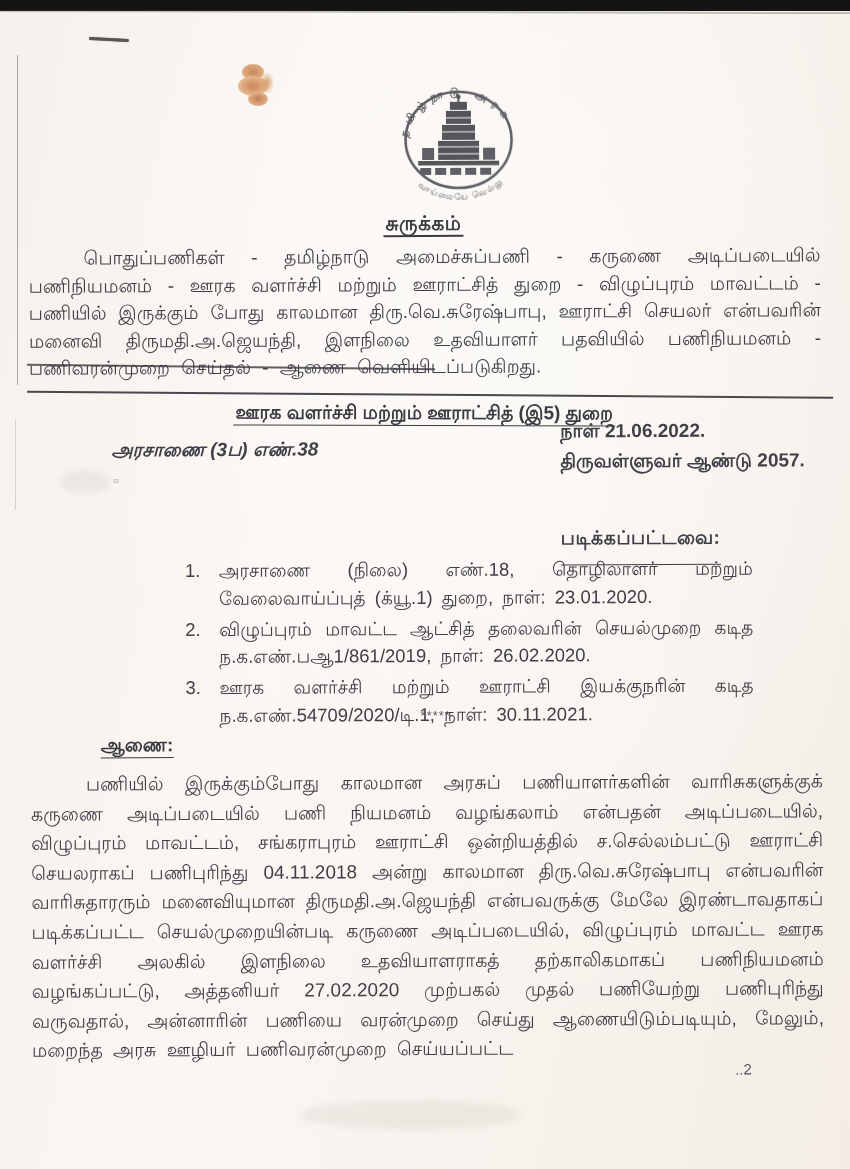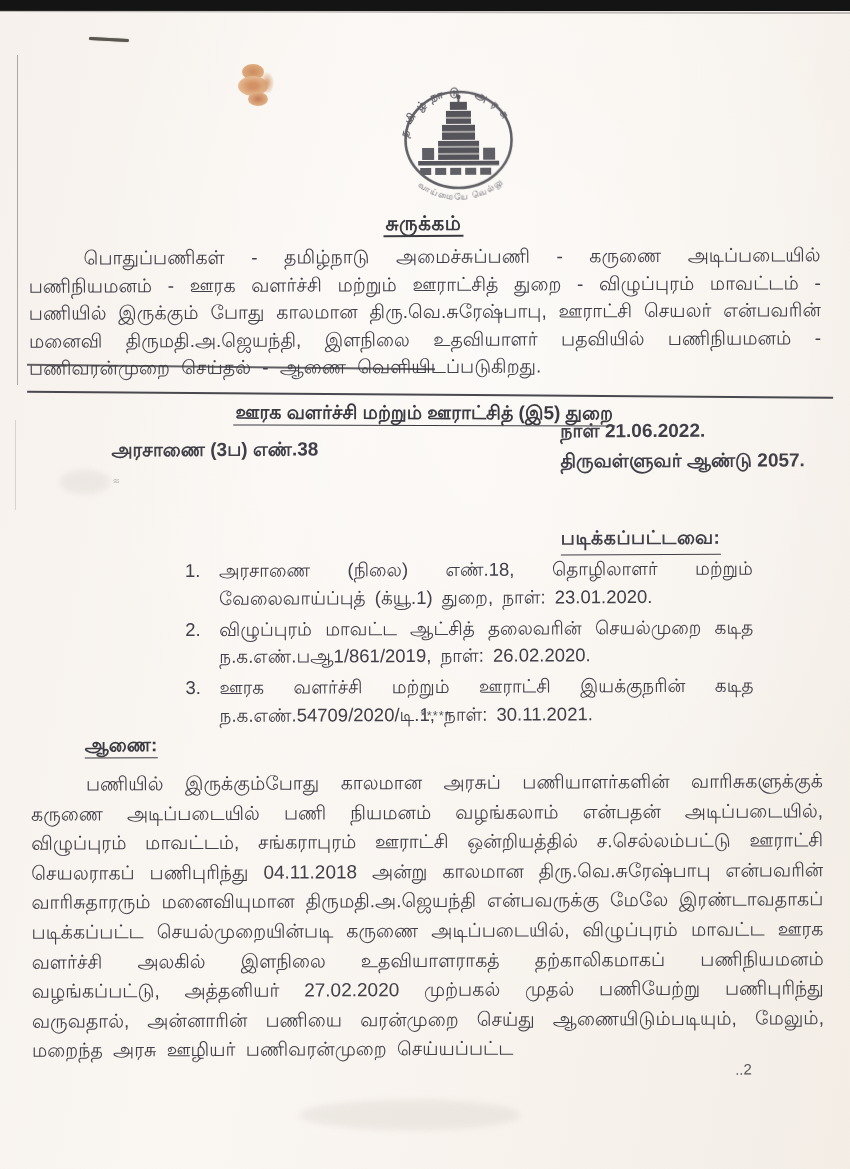--- a/index.html
+++ b/index.html
@@ -33,31 +33,31 @@
   .emblem{position:absolute;top:84px;left:388px;width:145px;height:122px;opacity:.88;}
   .emblem svg{filter:blur(.25px);}
   
   .doc-title{position:absolute;top:212px;left:0;width:850px;text-align:center;font-size:20px;font-weight:bold;letter-spacing:.5px;color:#3c3b42;}
   .doc-title span{border-bottom:2px solid #3c3b42;padding:0 2px 1px;font-family:Liberation Serif, serif;}
   .intro{position:absolute;top:243px;left:30px;width:792px;font-size:19px;line-height:27.5px;text-align:justify;text-indent:55px;word-spacing:6px;color:#413f47;}
   .strike-line{position:absolute;top:362px;left:28px;width:408px;height:2px;background:rgba(60,58,64,0.8);transform:rotate(0.9deg);transform-origin:left center;}
   .main-rule{position:absolute;top:389px;left:28px;width:806px;height:2px;background:#4a484f;transform:rotate(0.68deg);transform-origin:left center;}
   .dept-heading{position:absolute;top:402px;left:0;width:850px;text-align:center;font-size:19px;font-weight:bold;color:#3c3b42;transform:rotate(0.4deg);}
   .dept-heading span{border-bottom:1.8px solid #3c3b42;padding:0 2px 2px;margin-top:28px;}
-  .go-line{position:absolute;top:438px;left:112px;font-size:19px;font-weight:bold;color:#413f47;}
+  .go-line{position:absolute;top:438px;left:112px;font-size:19px;font-weight:bold;color:#413f47;font-style:italic;}
   .date-block{position:absolute;top:417px;left:561px;font-size:19px;font-weight:bold;line-height:29.5px;color:#413f47;}
   .read-label{position:absolute;top:528px;left:561px;font-size:19px;font-weight:bold;color:#413f47;}
-  .read-label span{border-bottom:1.8px solid #413f47;padding-bottom:6px;letter-spacing:.5px;}
+  .read-label span{border-bottom:1.8px solid #413f47;padding-bottom:16px;letter-spacing:.5px;}
   .read-list{position:absolute;top:556px;left:185px;width:568px;font-size:18.5px;line-height:27.5px;color:#413f47;}
   .read-item{display:flex;margin-bottom:3.5px;}
   .read-item .num{width:34px;flex:none;}
   .read-item .txt{flex:1;text-align:justify;word-spacing:4px;}
   .stars{position:absolute;top:708px;left:420px;font-size:13px;letter-spacing:1px;color:#55535a;}
   .order-label{position:absolute;top:733px;left:84px;font-size:19px;font-weight:bold;color:#3c3b42;}
-  .order-label span{border-bottom:1.8px solid #3c3b42;padding-bottom:2px;}
+  .order-label span{border-bottom:1.8px solid #3c3b42;padding-bottom:2px;margin-left:16px;}
   .order-para{position:absolute;top:768px;left:30px;width:792px;font-size:19px;line-height:29.6px;text-align:justify;text-indent:55px;word-spacing:5px;color:#413f47;}
   .page-num{position:absolute;top:1062px;left:733px;font-size:15px;color:#55535a;}
   .seal-text{font-family:"Liberation Sans","DejaVu Sans",sans-serif;fill:#4b4a52;}
 </style>
 </head>
 <body>
 
 <div class="paper">
 
   <div class="scan-top-bar"></div>

